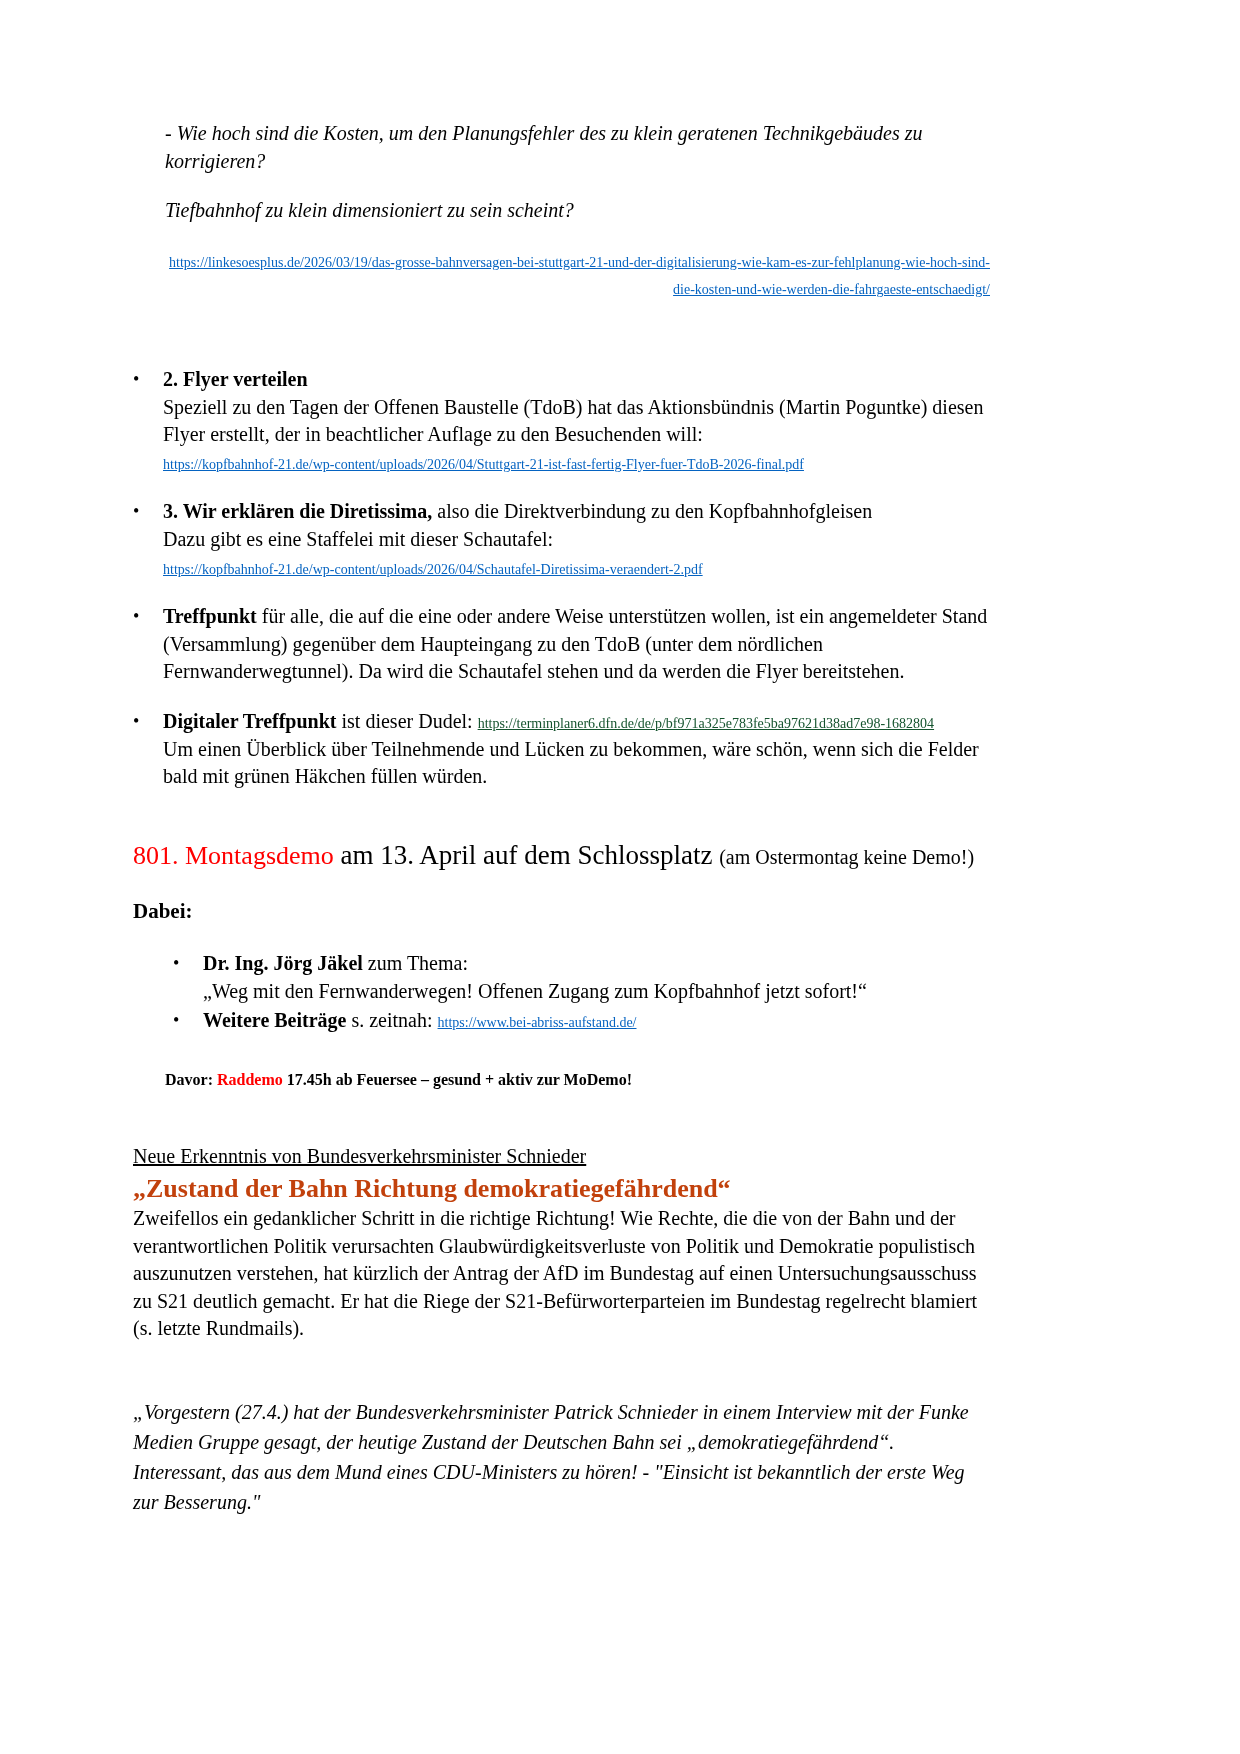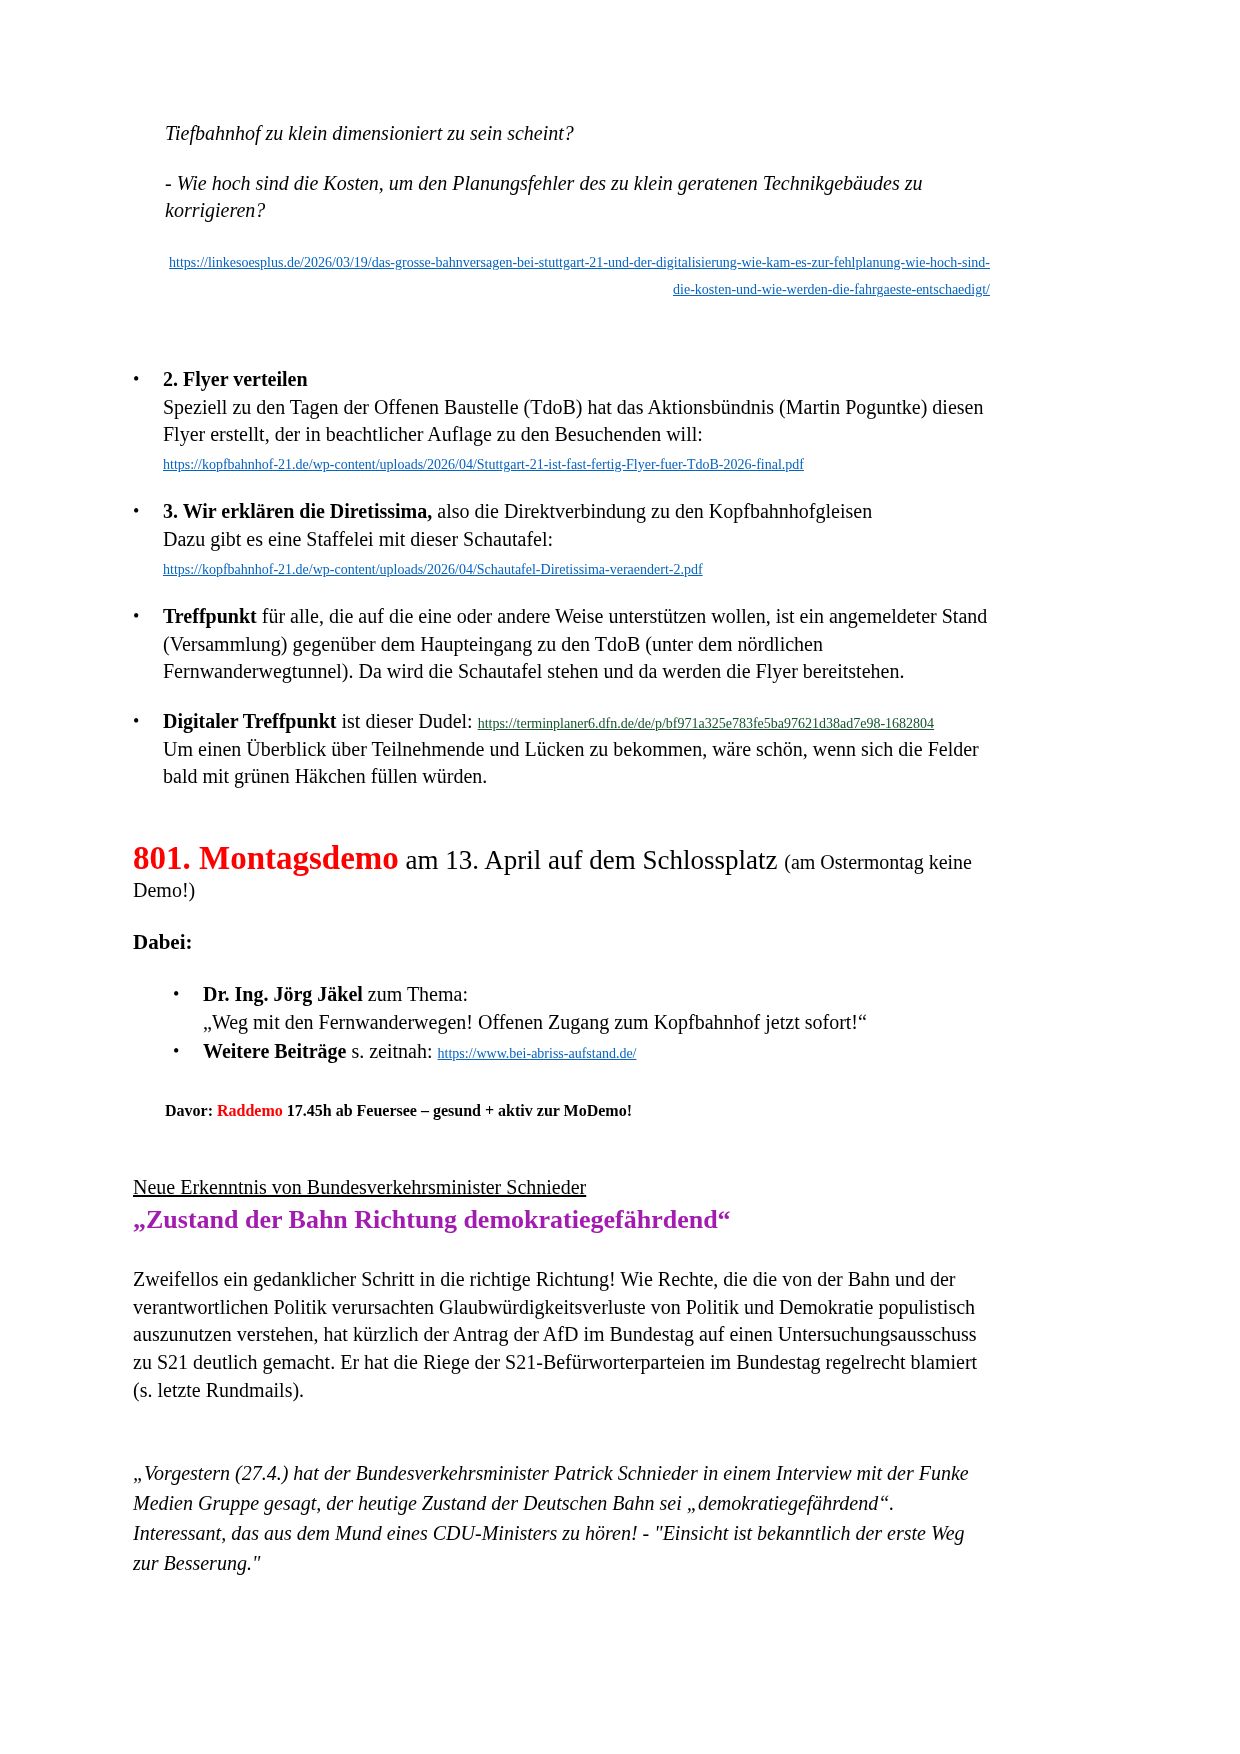--- a/index.html
+++ b/index.html
@@ -62,22 +62,22 @@
   .lead-underlined {
     text-decoration: underline;
     margin-bottom: 2px;
   }
   .demo-headline {
     margin-bottom: 26px;
     line-height: 1.2;
   }
   .demo-headline .red-big {
     color: #ff0000;
-    font-weight: bold;
-    font-size: 33px;
+    font-weight: normal;
+    font-size: 26px;
     text-align: center;
   }
   .demo-headline .bold-mid {
     font-weight: normal;
     font-size: 27px;
   }
   .demo-headline .note {
     font-size: 20px;
   }
   .dabei {
@@ -90,39 +90,38 @@
     font-size: 16px;
     margin-top: 34px;
   }
   .raddemo-line .red { color: #ff0000; }
 
   .kicker {
     text-decoration: underline;
     margin-bottom: 2px;
   }
   .red-headline {
-    color: #a21caf;
+    color: #c2410c;
     font-weight: bold;
     font-size: 26px;
-    margin-bottom: 30px;
     line-height: 1.25;
   }
   .para { margin-bottom: 28px; }
   .quote {
     font-style: italic;
     line-height: 1.5;
   }
 </style>
 </head>
 <body>
 
 <div class="page">
 
+  <p class="intro-line it indent">- Wie hoch sind die Kosten, um den Planungsfehler des zu klein geratenen Technikgebäudes zu korrigieren?</p>
   <p class="intro-line it indent">Tiefbahnhof zu klein dimensioniert zu sein scheint?</p>
-  <p class="intro-line it indent">- Wie hoch sind die Kosten, um den Planungsfehler des zu klein geratenen Technikgebäudes zu korrigieren?</p>
   <p class="intro-link indent">
     <a class="lnk">https://linkesoesplus.de/2026/03/19/das-grosse-bahnversagen-bei-stuttgart-21-und-der-digitalisierung-wie-kam-es-zur-fehlplanung-wie-hoch-sind-die-kosten-und-wie-werden-die-fahrgaeste-entschaedigt/</a>
   </p>
 
   <div class="blist">
 
     <div class="bitem">
       <span class="marker">•</span>
       <span class="btext">
         <span class="b">2. Flyer verteilen</span><br>

